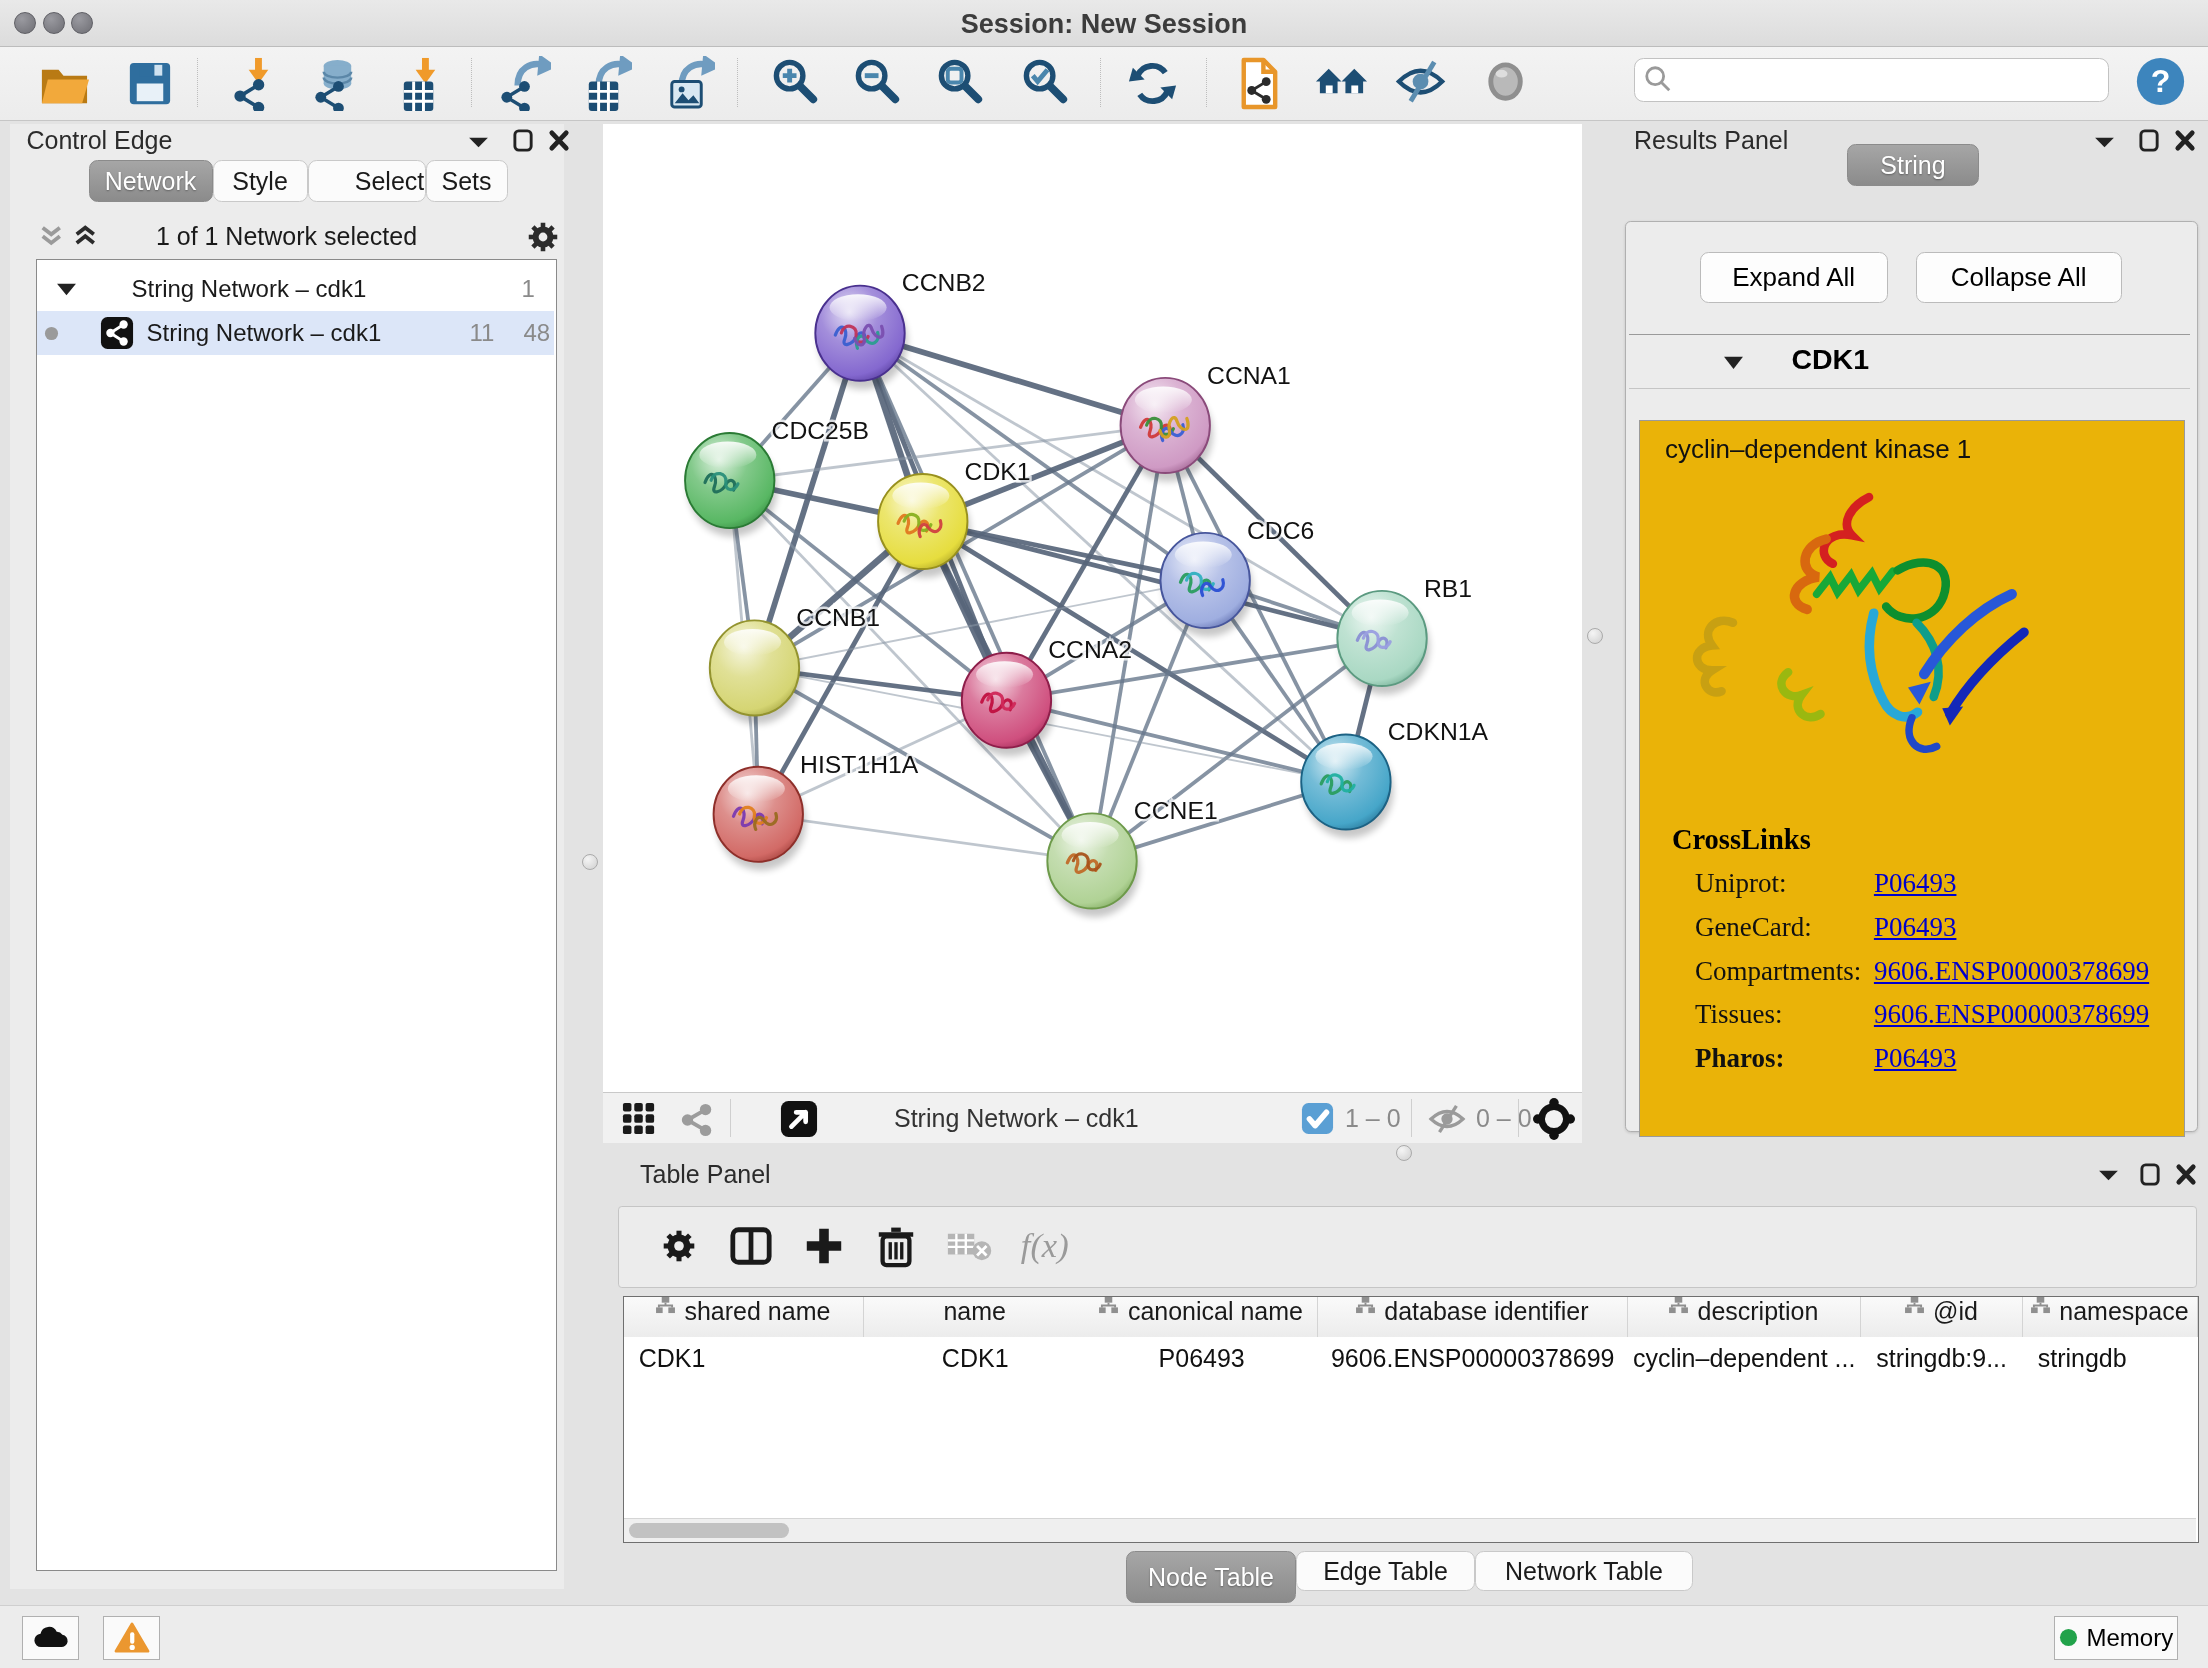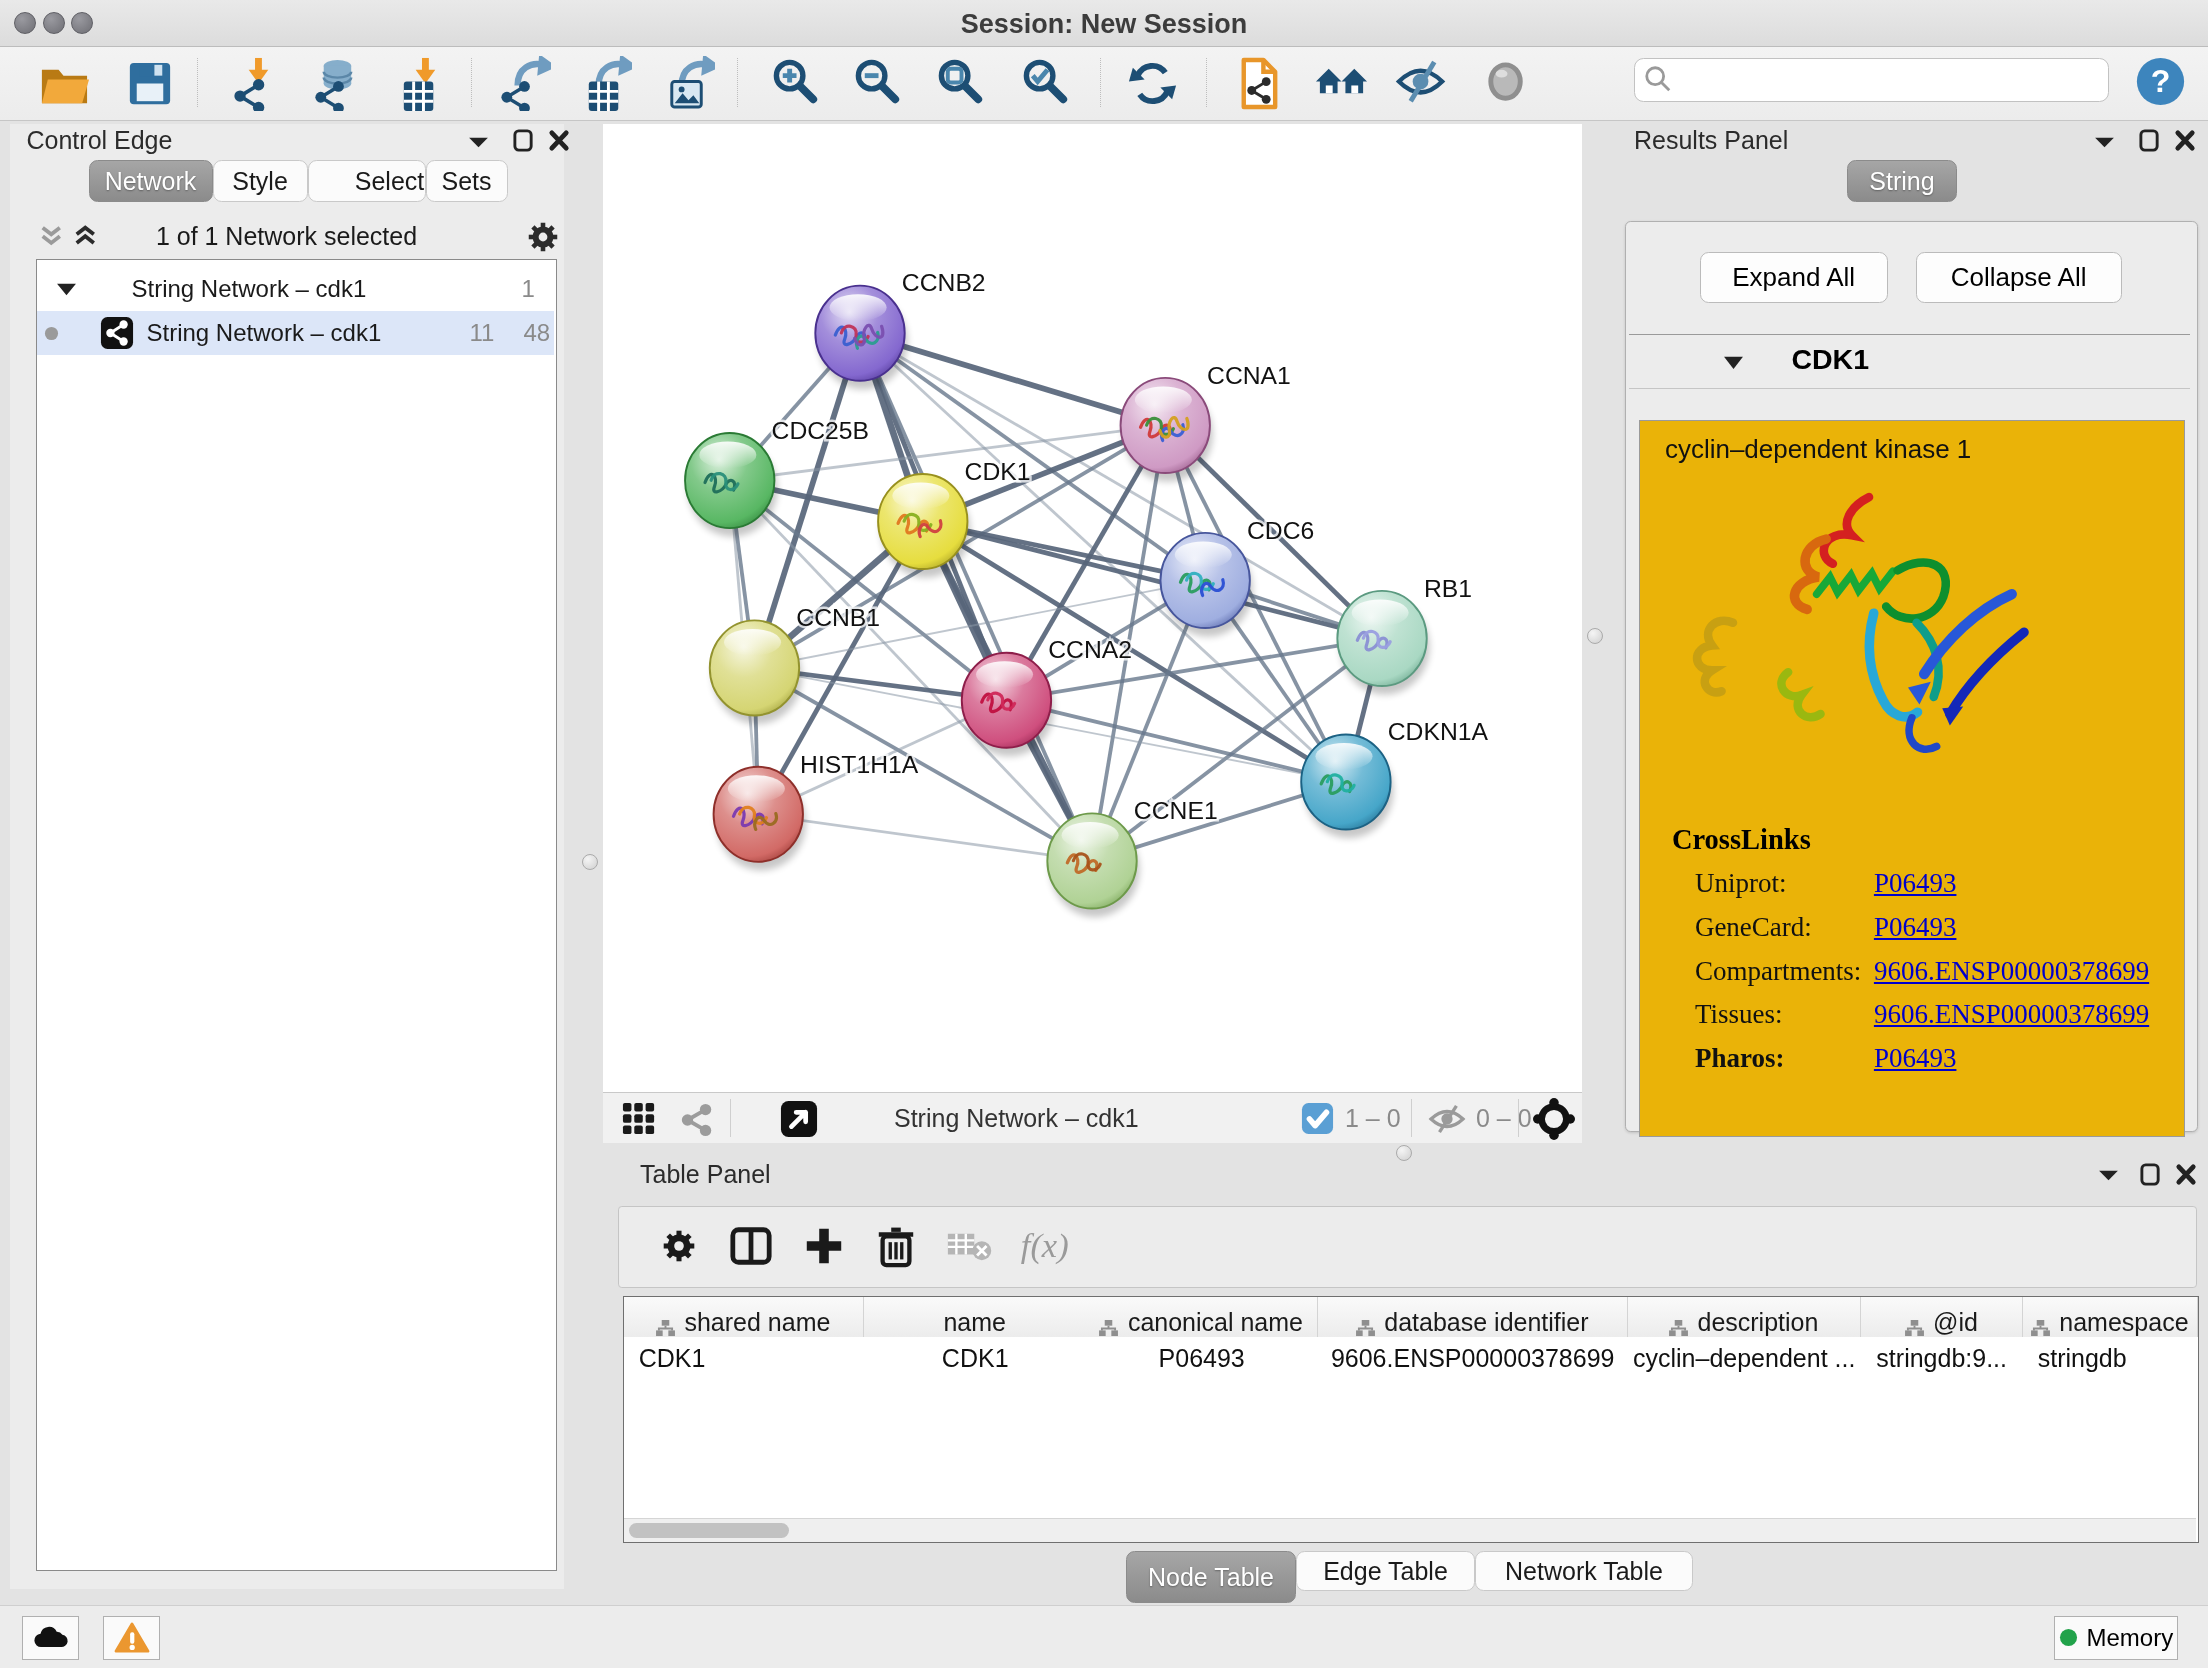--- a/index.html
+++ b/index.html
@@ -56,21 +56,21 @@
   .serif{font-family:"Liberation Serif",serif;}
   .xl-label{position:absolute;left:55px;font-size:27px;color:#111;}
   .xl-value{position:absolute;left:234px;font-size:27px;color:#0000cc;text-decoration:underline;cursor:pointer;}
   
   #table-panel{left:617px;top:1156px;width:1586px;height:439px;}
   #tp-toolbar{position:absolute;left:1px;top:50px;width:1577px;height:80px;background:#ececec;
       border:1px solid #c5c5c5;border-radius:3.8px;}
   #tp-table{position:absolute;left:5.7px;top:140px;width:1576px;height:247px;background:#fff;
       border:1.9px solid #6f6f6f;box-sizing:border-box;overflow:hidden;}
   .th-cell{position:absolute;top:0;height:40px;background:linear-gradient(#fafafa,#ececec);
-      border-right:1px solid #d4d4d4;display:flex;align-items:flex-end;justify-content:center;
+      border-right:1px solid #d4d4d4;display:flex;align-items:flex-start;justify-content:center;
       font-size:25px;color:#1a1a1a;gap:9.5px;box-sizing:border-box;}
   .td-cell{position:absolute;top:40px;height:42px;font-size:25px;color:#111;display:flex;
       align-items:center;box-sizing:border-box;}
   #tp-hscroll{position:absolute;left:0px;top:221px;width:1572px;height:23px;background:#efefef;
       border-top:1px solid #d5d5d5;}
   #tp-hthumb{position:absolute;left:5.7px;top:3.8px;width:160px;height:15px;border-radius:7.6px;background:#c2c2c2;}
   
   #statusbar{left:0;top:1605px;width:2208px;height:63px;background:#ececec;border-top:1px solid #cfcfcf;}
   .sb-btn{position:absolute;top:9.5px;height:42px;background:#fafafa;border:1.9px solid #b0b0b0;
       display:flex;align-items:center;justify-content:center;}
@@ -658,21 +658,21 @@
   <span class="abs" style="left:521px;top:3.8px">
     <svg width="23" height="25" viewBox="0 0 24 26">
         <rect x="3" y="3" width="17" height="20" rx="4" fill="none" stroke="#222" stroke-width="3"></rect>
       </svg>
     </span>
   <span class="abs" style="left:557px;top:3.8px">
     <svg width="23" height="25" viewBox="0 0 24 26">
         <path d="M4 5 L19 21 M19 5 L4 21" stroke="#222" stroke-width="5" stroke-linecap="round"></path>
       </svg>
     </span>
-  <div class="tab sel" style="left:230px;top:36px;width:110px">String</div>
+  <div class="tab sel" style="left:230px;top:20px;width:132px">String</div>
   <div id="rp-box">
     <div class="rp-btn" style="left:74px;width:186px">Expand All</div>
     <div class="rp-btn" style="left:290px;width:204px">Collapse All</div>
     <div id="rp-section-hdr">
       <span class="abs" style="left:93px;top:19px">
         <svg width="23" height="17" viewBox="0 0 24 18">
             <polygon points="2,3 22,3 12,16" fill="#222"></polygon>
           </svg>
         </span>
       <span class="abs" style="left:162px;top:7.6px;font-size:28.5px;font-weight:bold">CDK1</span>

